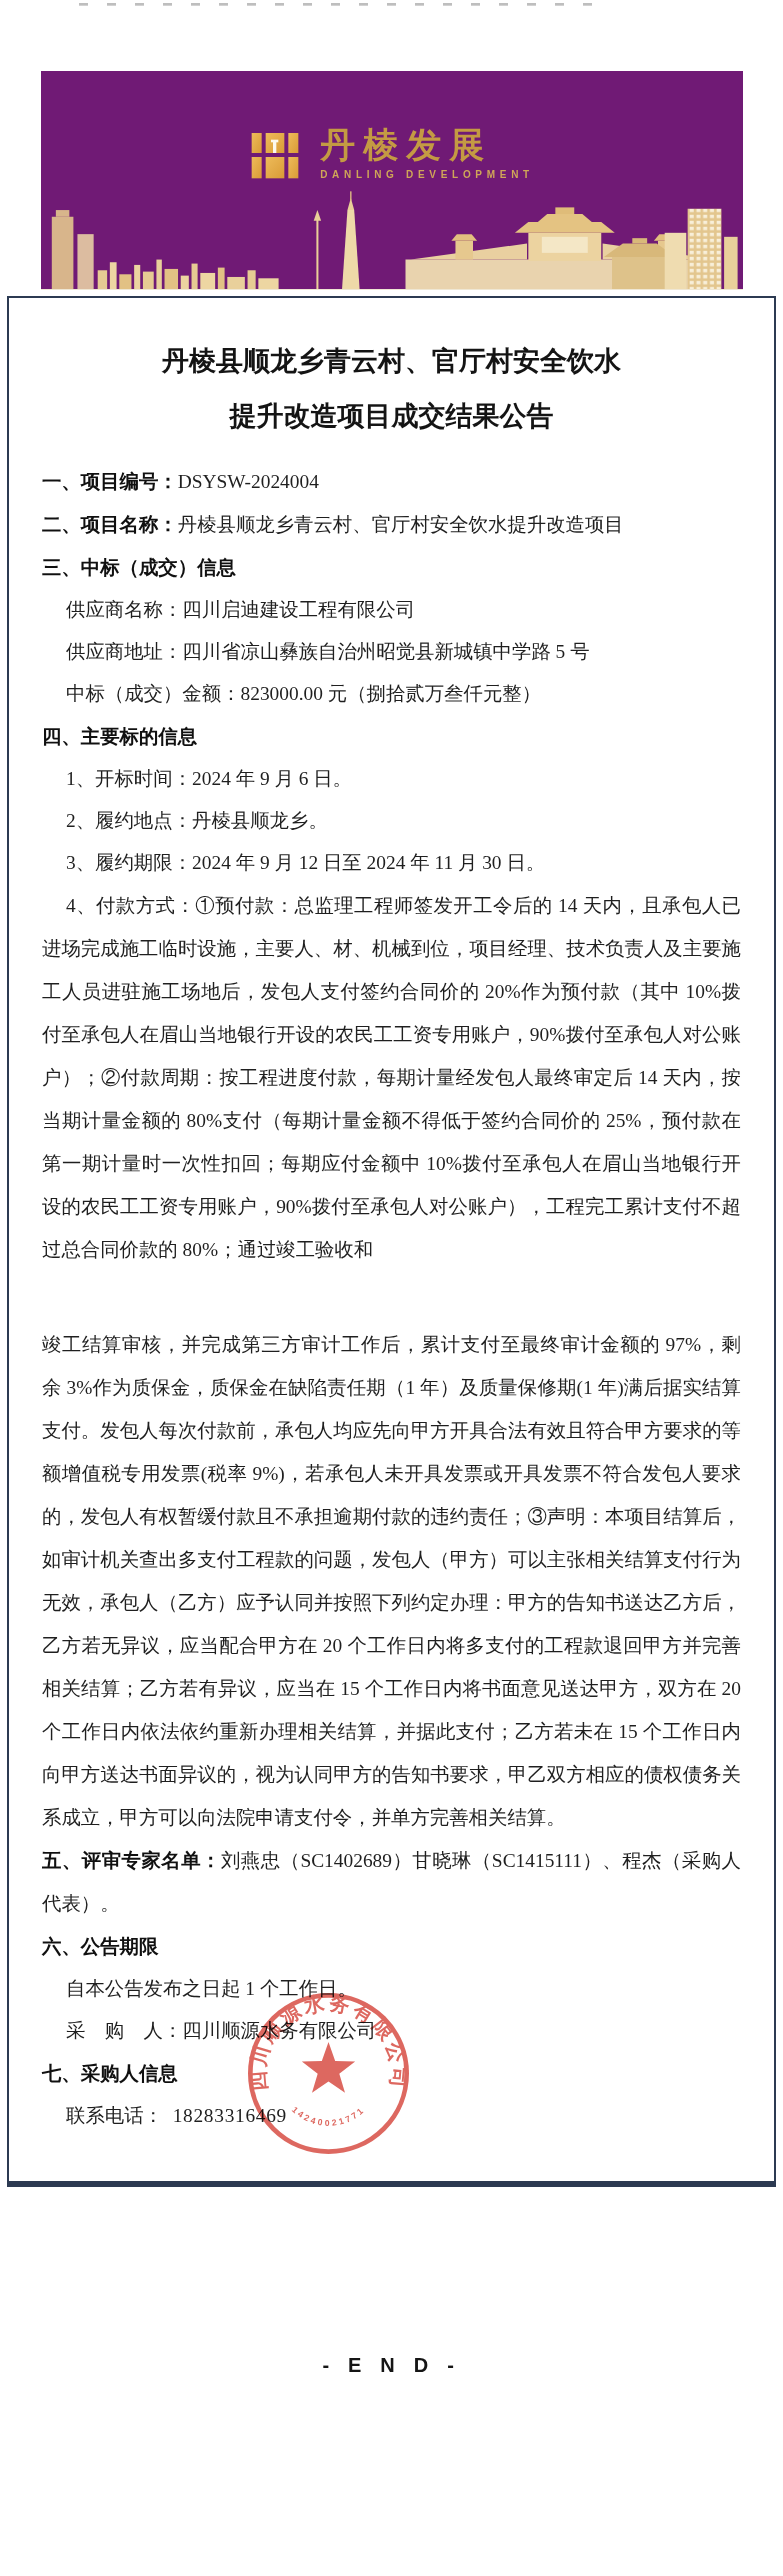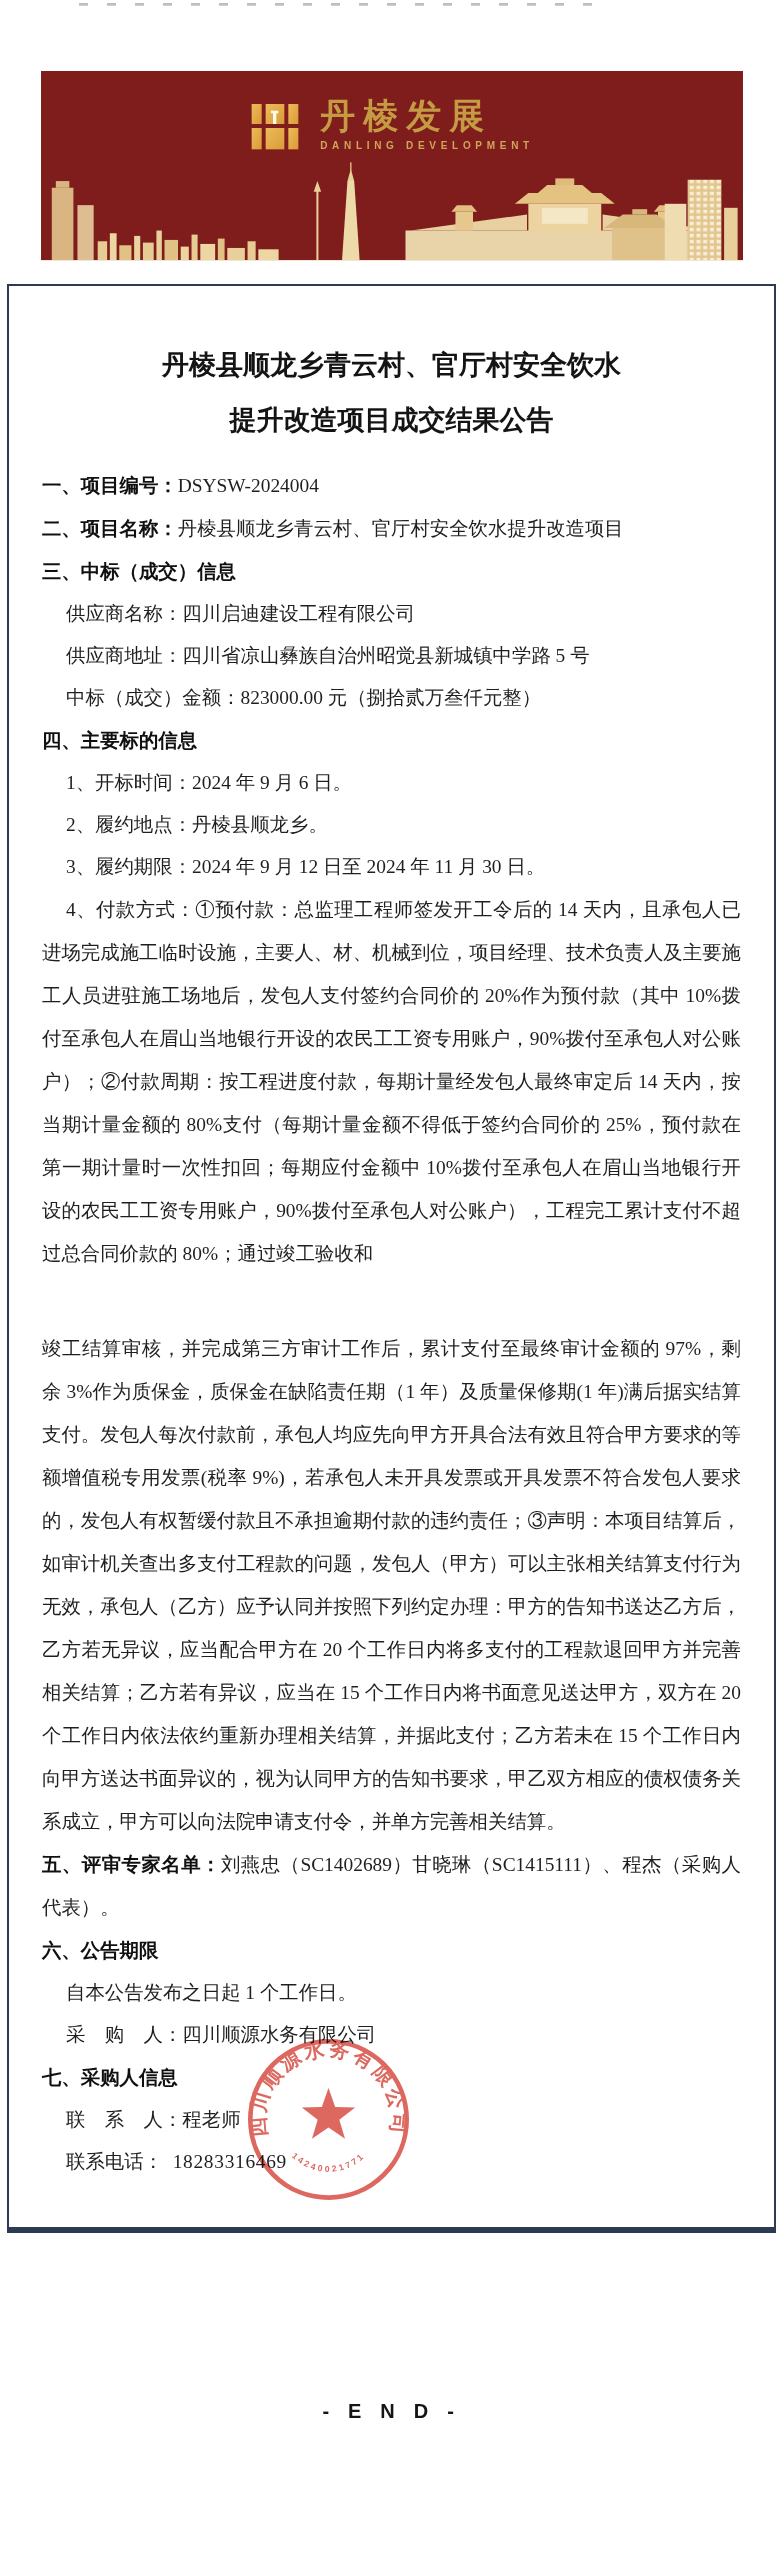--- a/index.html
+++ b/index.html
@@ -5,33 +5,33 @@
   html,body{margin:0;padding:0;background:#ffffff;}
   body{width:783px;font-family:"Liberation Serif","DejaVu Serif",serif;color:#1f1f1f;}
   .page{width:783px;position:relative;}
 
   
   .top-crop{height:4px;margin:2.7px 0 0 79px;width:522px;
     background-image:repeating-linear-gradient(90deg,#aeaeae 0 8.7px,rgba(0,0,0,0) 8.7px 28px);
     background-size:100% 2.7px;background-repeat:no-repeat;opacity:.8;}
 
   
-  .banner{width:702px;margin:64px auto 0;background:#7f1d1d;padding-top:28px;
+  .banner{width:702px;margin:64px auto 0;background:#701a75;padding-top:57px;
     border-bottom:0.7px solid #efe7d4;}
   .brand-row{display:flex;align-items:flex-start;justify-content:center;gap:19px;}
   .logo-icon{width:52px;height:52px;flex:0 0 auto;margin-top:1.3px;}
   .brand-cn{font-size:35px;font-weight:700;color:#c49a43;letter-spacing:8px;line-height:1.05;
     font-family:"Liberation Serif","DejaVu Serif",serif;}
   .brand-en{font-size:10px;font-weight:700;color:#cfa658;letter-spacing:4.7px;margin-top:4.7px;
     font-family:"Liberation Sans","DejaVu Sans",sans-serif;}
   .skyline{display:block;width:100%;height:99px;margin-top:9.4px;}
 
   
-  .doc-box{width:699px;margin:23px auto 0;background:#fff;border:2px solid #2c3a52;
-    border-bottom-width:6px;padding:52px 33px 44px;position:relative;box-sizing:content-box;}
+  .doc-box{width:699px;margin:6px auto 0;background:#fff;border:2px solid #2c3a52;
+    border-bottom-width:6px;padding:36px 33px 44px;position:relative;box-sizing:content-box;}
   .doc-title{font-size:27px;line-height:55px;font-weight:700;text-align:center;color:#141414;
     margin-bottom:16px;}
   .line{font-size:19.4px;line-height:42px;}
   .sub{padding-left:24px;}
   .lbl{font-family:"Liberation Sans","DejaVu Sans",sans-serif;font-weight:700;color:#101010;}
   .para{font-size:19.4px;line-height:43px;text-align:justify;margin:0;}
   .para.indent{text-indent:24px;}
   .para.cont{margin-top:52px;}
   .phone-digits{letter-spacing:0.7px;}
 
@@ -155,21 +155,20 @@
     <p class="para indent">4、付款方式：①预付款：总监理工程师签发开工令后的 14 天内，且承包人已进场完成施工临时设施，主要人、材、机械到位，项目经理、技术负责人及主要施工人员进驻施工场地后，发包人支付签约合同价的 20%作为预付款（其中 10%拨付至承包人在眉山当地银行开设的农民工工资专用账户，90%拨付至承包人对公账户）；②付款周期：按工程进度付款，每期计量经发包人最终审定后 14 天内，按当期计量金额的 80%支付（每期计量金额不得低于签约合同价的 25%，预付款在第一期计量时一次性扣回；每期应付金额中 10%拨付至承包人在眉山当地银行开设的农民工工资专用账户，90%拨付至承包人对公账户），工程完工累计支付不超过总合同价款的 80%；通过竣工验收和</p>
     <p class="para cont">竣工结算审核，并完成第三方审计工作后，累计支付至最终审计金额的 97%，剩余 3%作为质保金，质保金在缺陷责任期（1 年）及质量保修期(1 年)满后据实结算支付。发包人每次付款前，承包人均应先向甲方开具合法有效且符合甲方要求的等额增值税专用发票(税率 9%)，若承包人未开具发票或开具发票不符合发包人要求的，发包人有权暂缓付款且不承担逾期付款的违约责任；③声明：本项目结算后，如审计机关查出多支付工程款的问题，发包人（甲方）可以主张相关结算支付行为无效，承包人（乙方）应予认同并按照下列约定办理：甲方的告知书送达乙方后，乙方若无异议，应当配合甲方在 20 个工作日内将多支付的工程款退回甲方并完善相关结算；乙方若有异议，应当在 15 个工作日内将书面意见送达甲方，双方在 20 个工作日内依法依约重新办理相关结算，并据此支付；乙方若未在 15 个工作日内向甲方送达书面异议的，视为认同甲方的告知书要求，甲乙双方相应的债权债务关系成立，甲方可以向法院申请支付令，并单方完善相关结算。</p>
 
     <p class="para"><span class="lbl">五、评审专家名单：</span><span>刘燕忠（SC1402689）甘晓琳（SC1415111）、程杰（采购人代表）。</span></p>
 
     <div class="line"><span class="lbl">六、公告期限</span></div>
     <div class="line sub">自本公告发布之日起 1 个工作日。</div>
 
     <div class="line sub">采　购　人：四川顺源水务有限公司</div>
     <div class="line"><span class="lbl">七、采购人信息</span></div>
-    <div class="line sub">联　系　人：程老师</div>
     <div class="line sub"><span>联系电话：</span><span>&nbsp;&nbsp;</span><span class="phone-digits">18283316469</span></div>
 
     <svg class="seal" viewBox="0 0 250 250">
       <circle cx="125" cy="125" r="117" fill="none" stroke="#d9534a" stroke-width="7"></circle>
       <path id="sealTop" d="M 34.7,154.4 A 95,95 0 1 1 215.3,154.4" fill="none"></path>
       <path id="sealBottom" d="M 61,170 A 78,78 0 0 0 189,170" fill="none"></path>
       <text fill="#d9534a" font-size="30" font-weight="700" letter-spacing="5" font-family="Liberation Serif, DejaVu Serif, serif">
         <textPath href="#sealTop" startOffset="50%" text-anchor="middle">四川顺源水务有限公司</textPath>
       </text>
       <text fill="#d9534a" font-size="13" font-weight="700" letter-spacing="4" font-family="Liberation Sans, DejaVu Sans, sans-serif">

